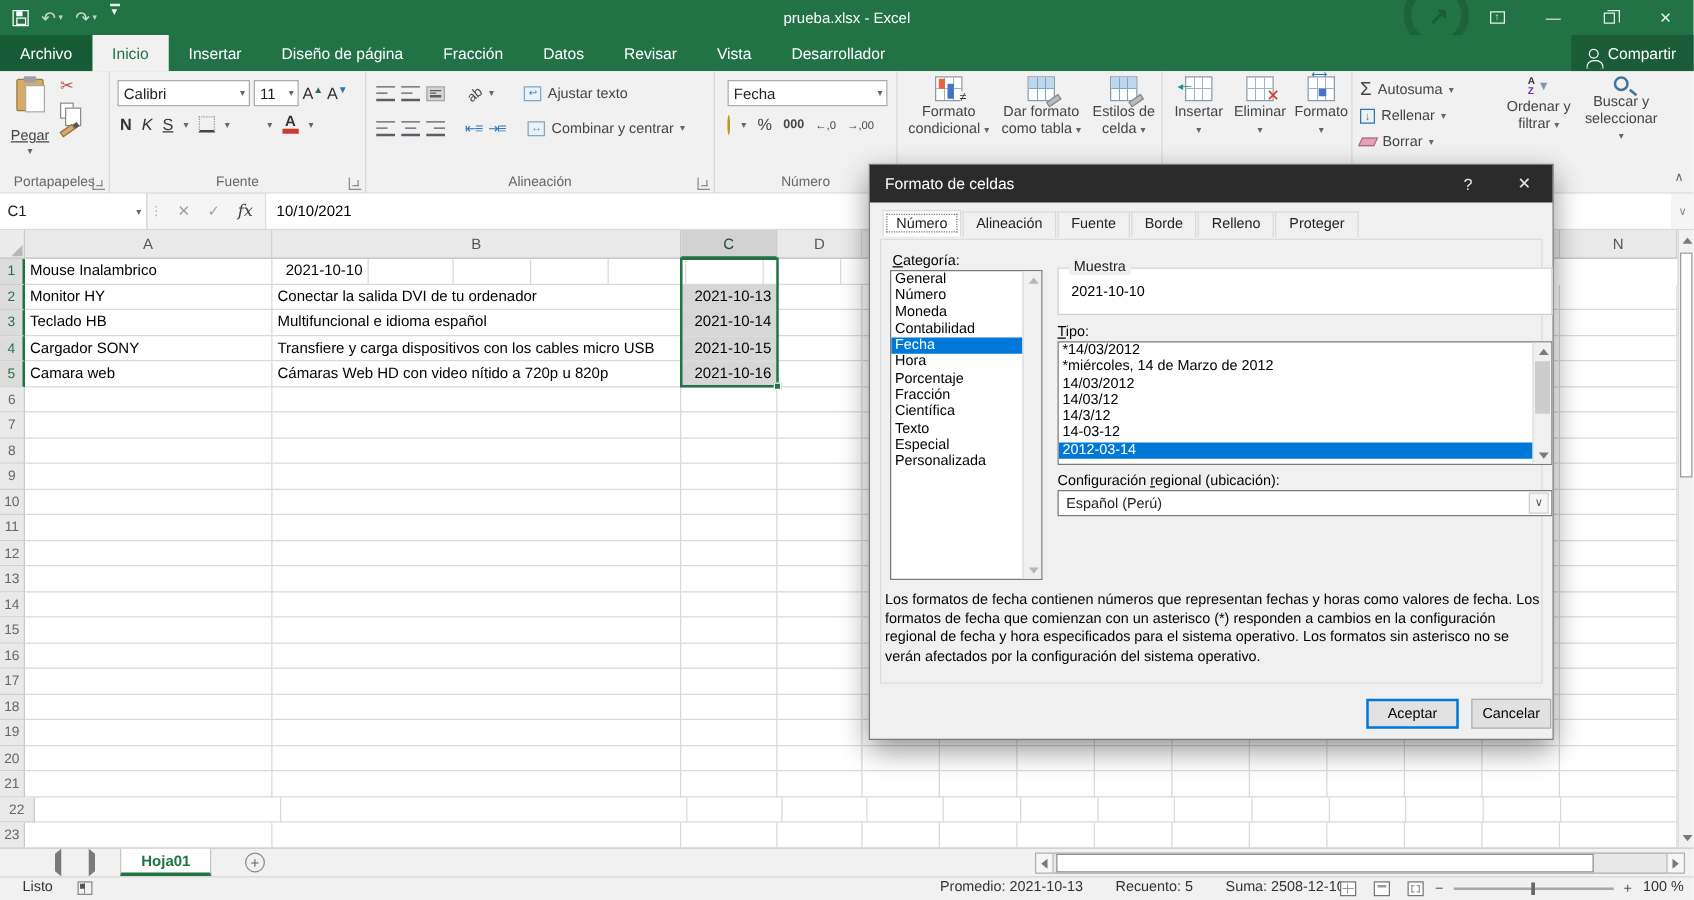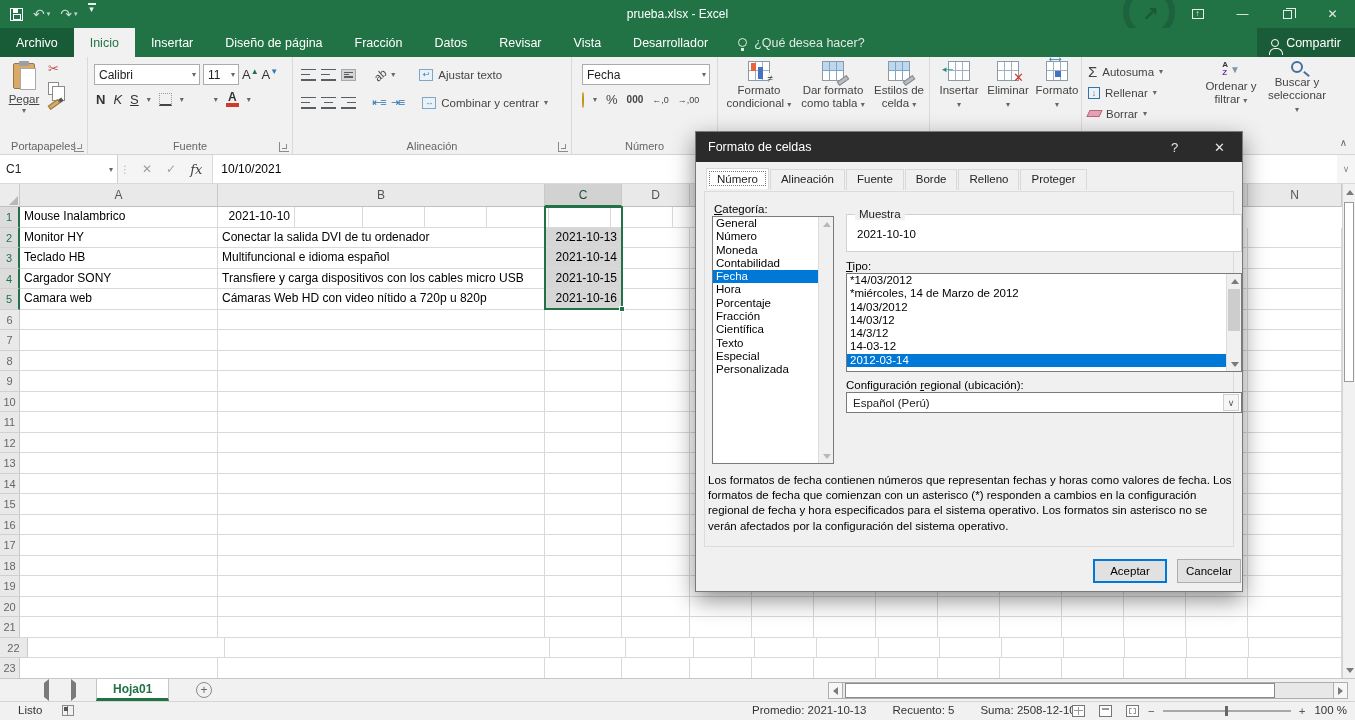--- a/index.html
+++ b/index.html
@@ -238,36 +238,32 @@
       <div class="rtab file">Archivo</div>
       <div class="rtab active">Inicio</div>
       <div class="rtab">Insertar</div>
       <div class="rtab">Diseño de página</div>
       <div class="rtab">Fracción</div>
       <div class="rtab">Datos</div>
       <div class="rtab">Revisar</div>
       <div class="rtab">Vista</div>
       <div class="rtab">Desarrollador</div>
     </div>
-  <div class="tellme">
-    <span class="bulb"></span>
-    <span>¿Qué desea hacer?</span>
-  </div>
   <div class="share">
     <span class="person"></span>
     <span>Compartir</span>
   </div>
 </div>
 
 <div class="ribbon">
 
   <div class="rgroup" style="left:0;width:88px;">
     <div class="paste-big">
       <span class="clipboard"></span>
-      <span class="rbtn-lbl" style="margin-top:4px;text-decoration:underline;">Pegar</span>
+      <span class="rbtn-lbl" style="margin-top:14px;text-decoration:underline;">Pegar</span>
       <span class="caret">▾</span>
     </div>
     <div class="smallcol">
       <span class="scissors">✂</span>
       <span class="copyico"></span>
       <span class="brushico"></span>
     </div>
     <div class="rlabel">Portapapeles</div>
     <div class="launcher"></div>
   </div>

